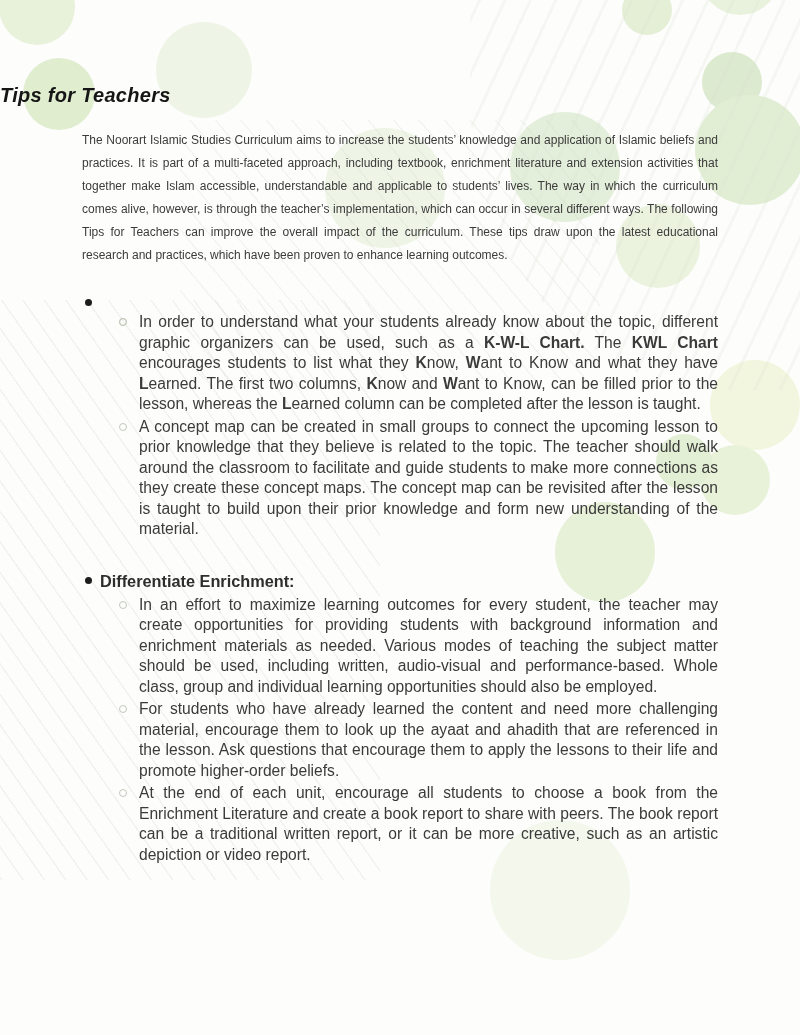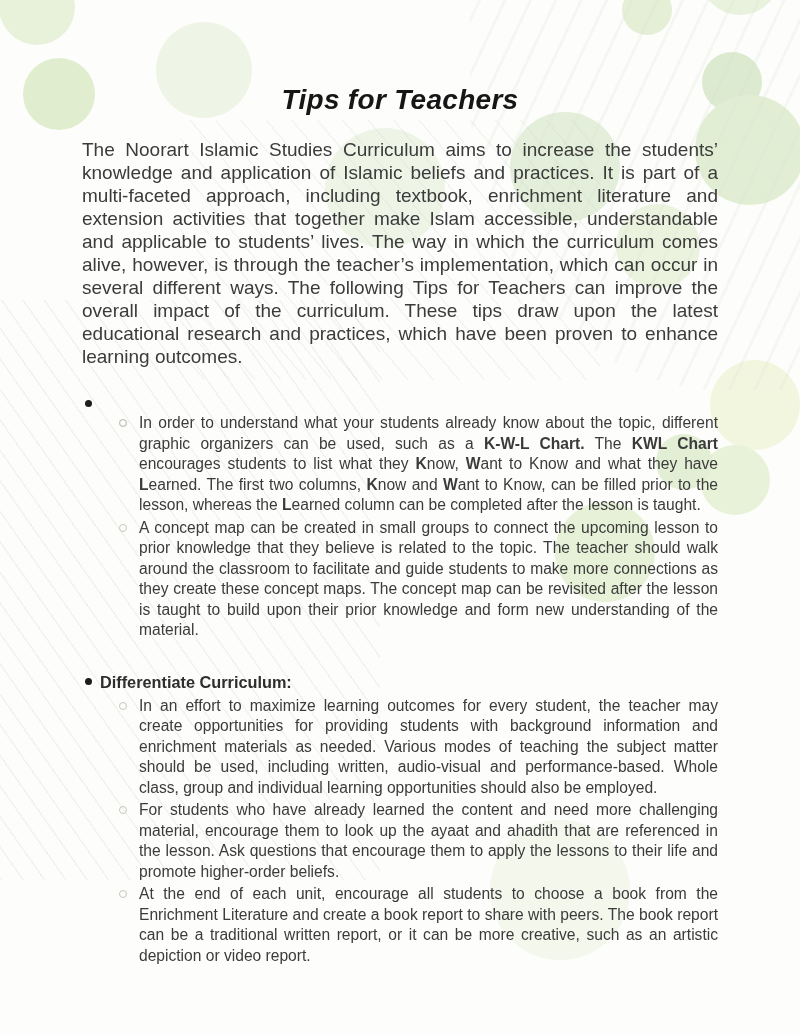--- a/index.html
+++ b/index.html
@@ -23,27 +23,27 @@
   }
   .swoosh-topright {
     position:absolute; left:470px; top:-30px; width:360px; height:420px;
     background:repeating-linear-gradient(115deg, rgba(0,0,0,0) 0px, rgba(0,0,0,0) 20px, rgba(214,222,204,0.28) 20px, rgba(214,222,204,0.28) 23px);
     border-radius:0 0 0 70%;
     opacity:0.7;
   }
   
   .content { position:relative; z-index:1; }
   .title {
-    margin:84px 0 0 0; text-align:center;
-    font-size:28px; font-weight:bold; font-style:italic;
+    margin:84px 0 0 0; text-align:left;
+    font-size:20px; font-weight:bold; font-style:italic;
     color:#161616; letter-spacing:0.3px;
   }
   .intro {
     margin:22px 82px 0 82px;
-    font-size:19px; line-height:23px; text-align:justify;
+    font-size:12px; line-height:23px; text-align:justify;
   }
   .section { margin:32px 82px 0 82px; }
   .section-heading {
     display:flex; align-items:baseline;
     font-weight:bold; font-size:16.3px; color:#2e2e2e; margin-bottom:4px;
   }
   .bullet-dot {
     flex:0 0 auto; width:7px; height:7px; border-radius:50%;
     background:#1d1d1d; margin:0 8px 2px 3px; align-self:center;
   }
@@ -95,21 +95,21 @@
           </div>
           <ul class="sub-list">
             <li><span class="circle-bullet"></span></li>
             <li><span class="circle-bullet"></span><span>In order to understand what your students already know about the topic, different graphic organizers can be used, such as a </span><span class="b">K-W-L Chart.</span><span> The </span><span class="b">KWL Chart</span><span> encourages students to list what they </span><span class="b">K</span><span>now, </span><span class="b">W</span><span>ant to Know and what they have </span><span class="b">L</span><span>earned. The first two columns, </span><span class="b">K</span><span>now and </span><span class="b">W</span><span>ant to Know, can be filled prior to the lesson, whereas the </span><span class="b">L</span><span>earned column can be completed after the lesson is taught.</span></li>
             <li><span class="circle-bullet"></span><span>A concept map can be created in small groups to connect the upcoming lesson to prior knowledge that they believe is related to the topic. The teacher should walk around the classroom to facilitate and guide students to make more connections as they create these concept maps. The concept map can be revisited after the lesson is taught to build upon their prior knowledge and form new understanding of the material.</span></li>
           </ul>
         </div>
         <div class="section">
           <div class="section-heading">
             <span class="bullet-dot"></span>
-            <span>Differentiate Curriculum:</span>
+            <span>Differentiate Enrichment:</span>
           </div>
           <ul class="sub-list">
             <li><span class="circle-bullet"></span><span>In an effort to maximize learning outcomes for every student, the teacher may create opportunities for providing students with background information and enrichment materials as needed. Various modes of teaching the subject matter should be used, including written, audio-visual and performance-based. Whole class, group and individual learning opportunities should also be employed.</span></li>
             <li><span class="circle-bullet"></span><span>For students who have already learned the content and need more challenging material, encourage them to look up the ayaat and ahadith that are referenced in the lesson. Ask questions that encourage them to apply the lessons to their life and promote higher-order beliefs.</span></li>
             <li><span class="circle-bullet"></span><span>At the end of each unit, encourage all students to choose a book from the Enrichment Literature and create a book report to share with peers. The book report can be a traditional written report, or it can be more creative, such as an artistic depiction or video report.</span></li>
           </ul>
         </div>
       </div>
   </div>
 </div>

